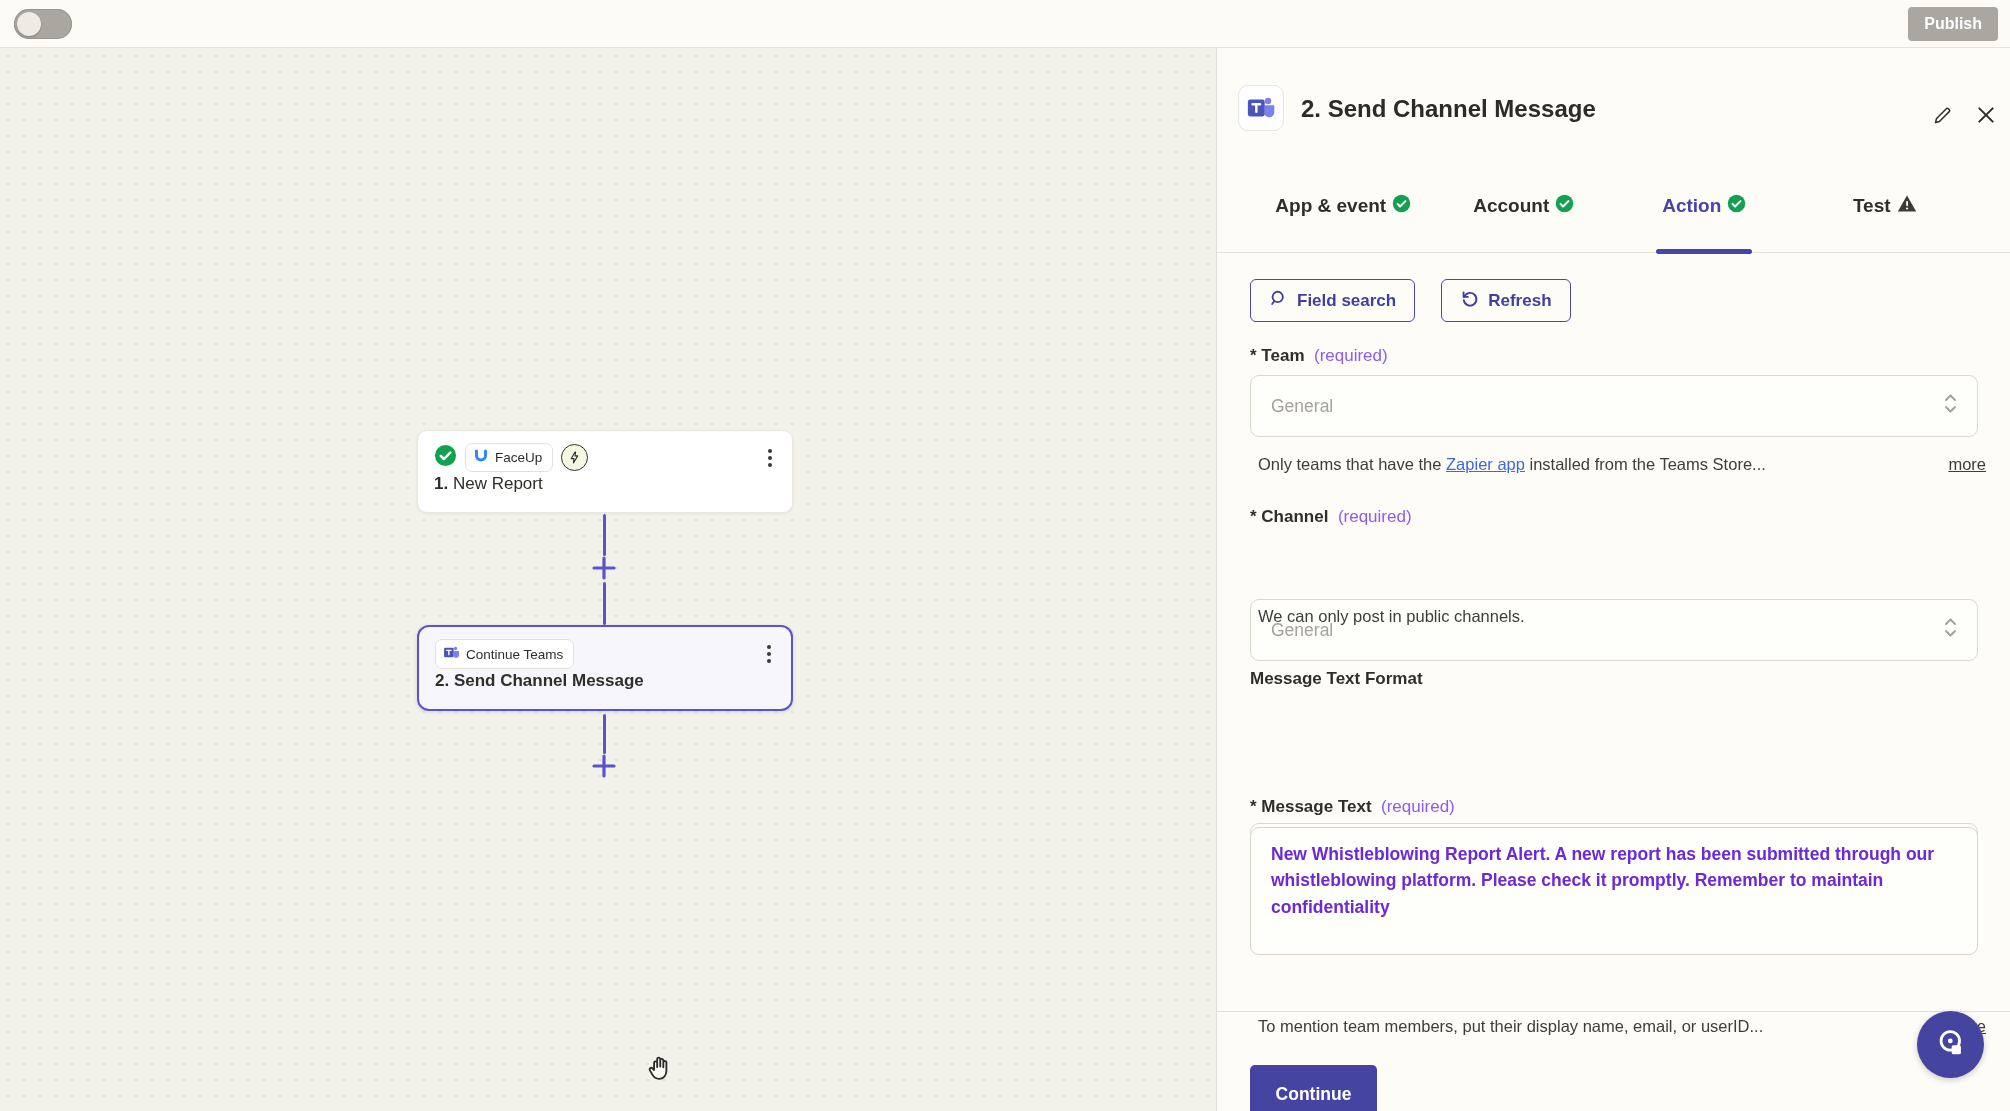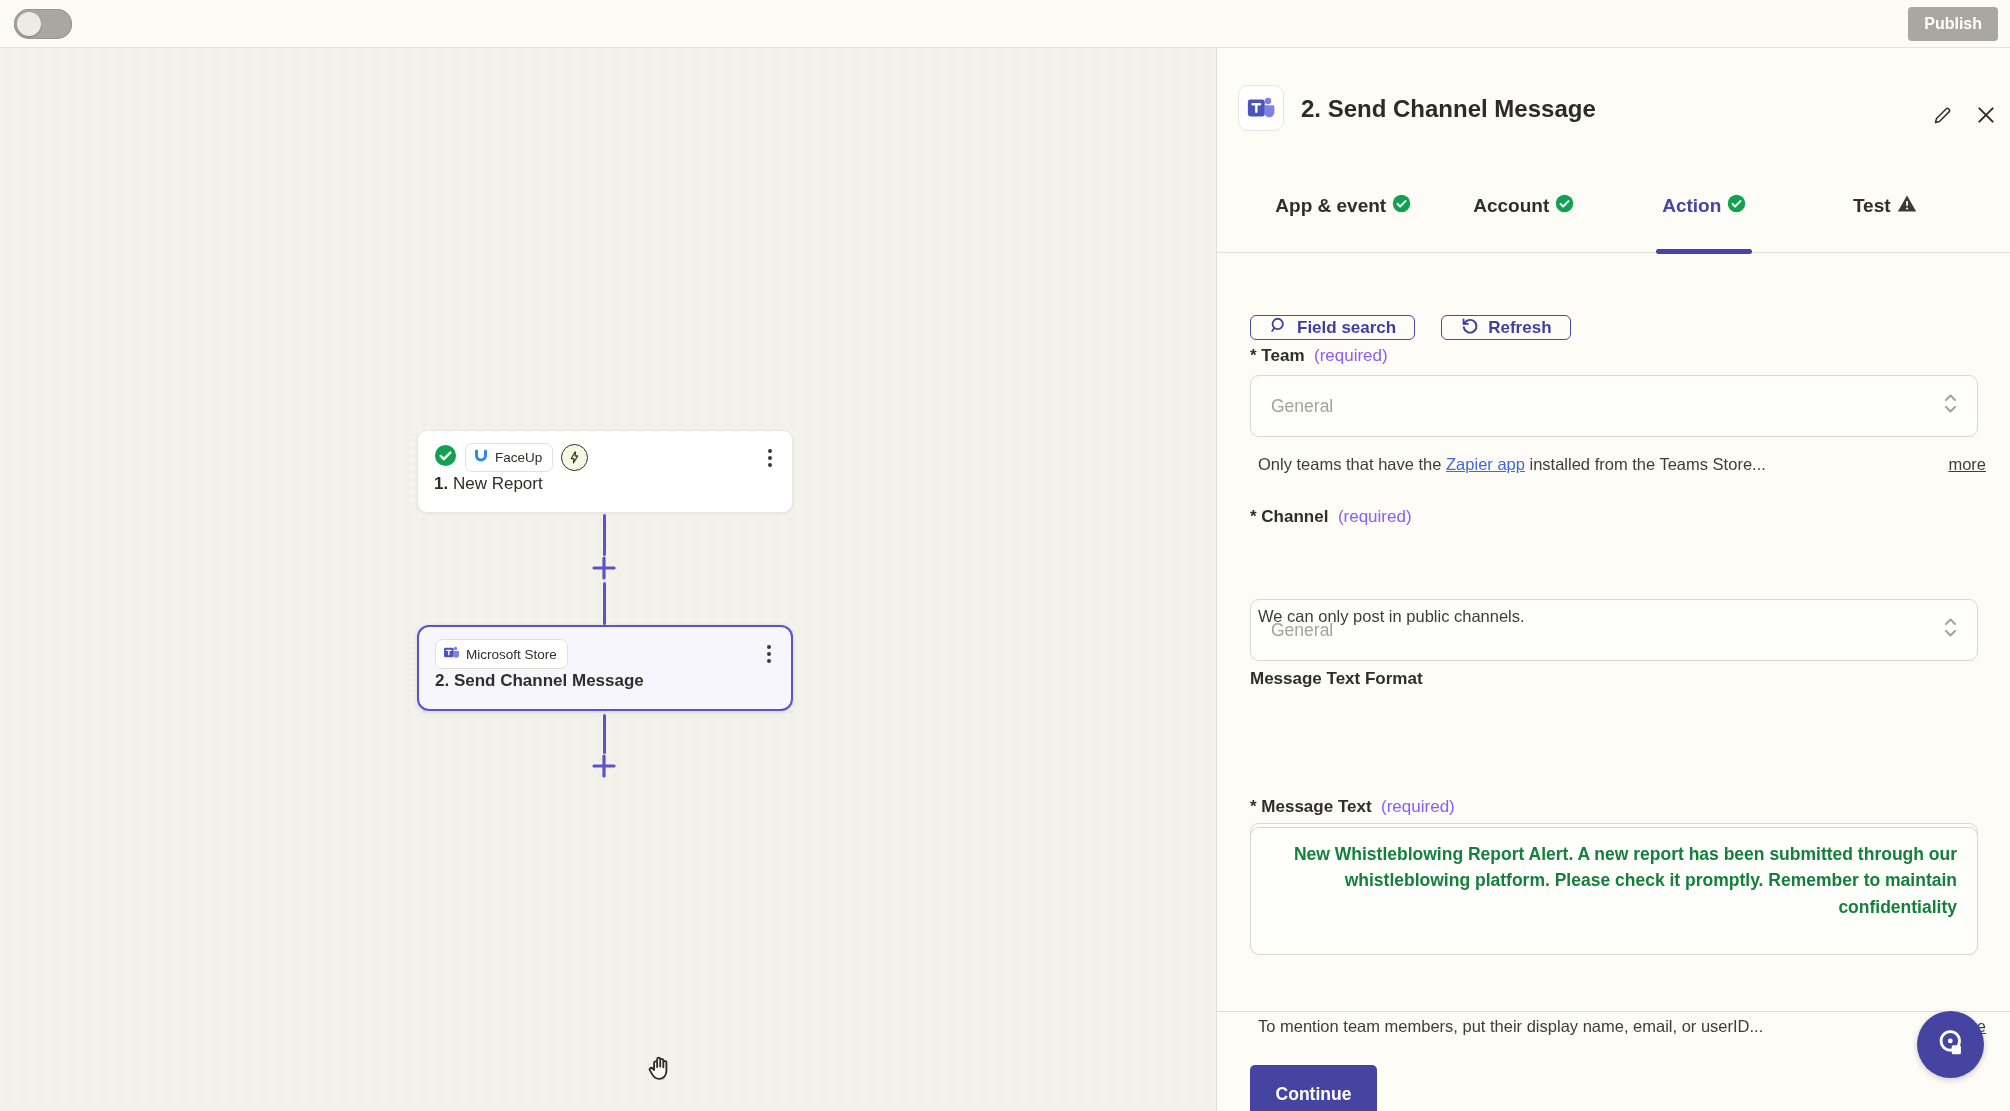--- a/index.html
+++ b/index.html
@@ -70,23 +70,23 @@
   .tab { flex:1; display:flex; align-items:center; justify-content:center; gap:6px;
     font-size:19px; font-weight:bold; color:#2E2E2A; cursor:pointer; position:relative; height:100%; }
   .tab.active { color:#4743AB; }
   .tab.active::after { content:""; position:absolute; bottom:-2px; left:50%;
     transform:translateX(-50%); width:96px; height:5px; background:#4743AB; border-radius:3px; }
 
   .content { position:absolute; left:0; top:205px; width:794px; }
   .row-abs { position:absolute; left:33px; }
 
   .toolbar { top:26px; display:flex; gap:26px; }
-  .tool-btn { display:flex; align-items:center; gap:9px; height:25px; padding:0 18px;
+  .tool-btn { display:flex; align-items:center; gap:9px; height:43px; padding:0 18px;
     background:transparent; border:1.6px solid #4A49A6; border-radius:6px;
-    color:#403FA0; font-size:17px; font-weight:bold; cursor:pointer; font-family:inherit;margin-top:36px; }
+    color:#403FA0; font-size:17px; font-weight:bold; cursor:pointer; font-family:inherit; }
 
   .field-label { font-size:17px; color:#2E2E2A; }
   .field-label b { font-weight:bold; }
   .req { color:#8b5cf6; font-weight:normal; }
   .lbl-team { top:93px; } .lbl-channel { top:254px; } .lbl-format { top:416px; } .lbl-message { top:544px; }
 
   .select { width:728px; height:62px; background:#FEFEFB; border:1px solid #DAD8CF;
     border-radius:9px; display:flex; align-items:center; padding:0 52px 0 20px;
     font-size:17.5px; cursor:pointer; position:relative; }
   .select .placeholder { color:#A5A29A; }
@@ -97,21 +97,21 @@
   .help { font-size:16.5px; color:#3E3E39; width:728px;margin-left:8px; }
   .help-team { top:202px; display:flex; }
   .help-channel { top:354px; }
   .help-msg { top:764px; display:flex; }
   .help .spacer { flex:1; }
   a.inline-link { color:#3E68DB; text-decoration:underline; cursor:pointer; }
   a.more-link { color:#3F3F39; text-decoration:underline; cursor:pointer; margin-left:12px; white-space:nowrap; }
 
   .textarea { top:574px; width:728px; height:128px; background:#FEFEFB;
     border:1px solid #D8D6CD; border-radius:9px; padding:13px 20px;
-    font-size:17.5px; font-weight:bold; color:#15803d; line-height:1.5; cursor:text;text-align:right; }
+    font-size:17.5px; font-weight:bold; color:#6d28d9; line-height:1.5; cursor:text; }
 
   .footer-divider { position:absolute; left:0; top:758px; width:794px; height:1px; background:#DFDDD5; }
 
   .continue-btn { top:812px; width:127px; height:59px; background:#4544A0; color:#FFFFFF;
     font-size:17.5px; font-weight:bold; border:none; border-radius:5px; cursor:pointer; font-family:inherit; }
 
   .assistant-fab { position:absolute; left:700px; top:963px; width:67px; height:67px;
     border-radius:50%; background:#4544A0; border:none; cursor:pointer;
     display:flex; align-items:center; justify-content:center; box-shadow:0 2px 6px rgba(0,0,0,.2); }
 </style>
@@ -172,21 +172,21 @@
     <div class="node-row">
       <span class="app-pill">
         <span>
           <svg width="17" height="17" viewBox="0 0 32 32">
               <circle cx="23.5" cy="8.5" r="3.4" fill="#7B83EB"></circle>
               <path d="M20 13h9c.7 0 1.2.5 1.2 1.2v6.3c0 3-2.4 5.5-5.4 5.5-2.1 0-4-1.2-4.8-3V13z" fill="#7B83EB"></path>
               <rect x="2" y="7" width="18" height="18" rx="2.5" fill="#4B53BC"></rect>
               <path d="M7 12h8M11 12v8" stroke="#fff" stroke-width="2.6" stroke-linecap="round"></path>
             </svg>
         </span>
-        <span>Microsoft Store</span>
+        <span>Continue Teams</span>
       </span>
       <span class="kebab">
           <i></i>
           <i></i>
           <i></i>
         </span>
     </div>
     <div class="node-title">
       <span class="step">2.</span>
       <span>Send Channel Message</span>

